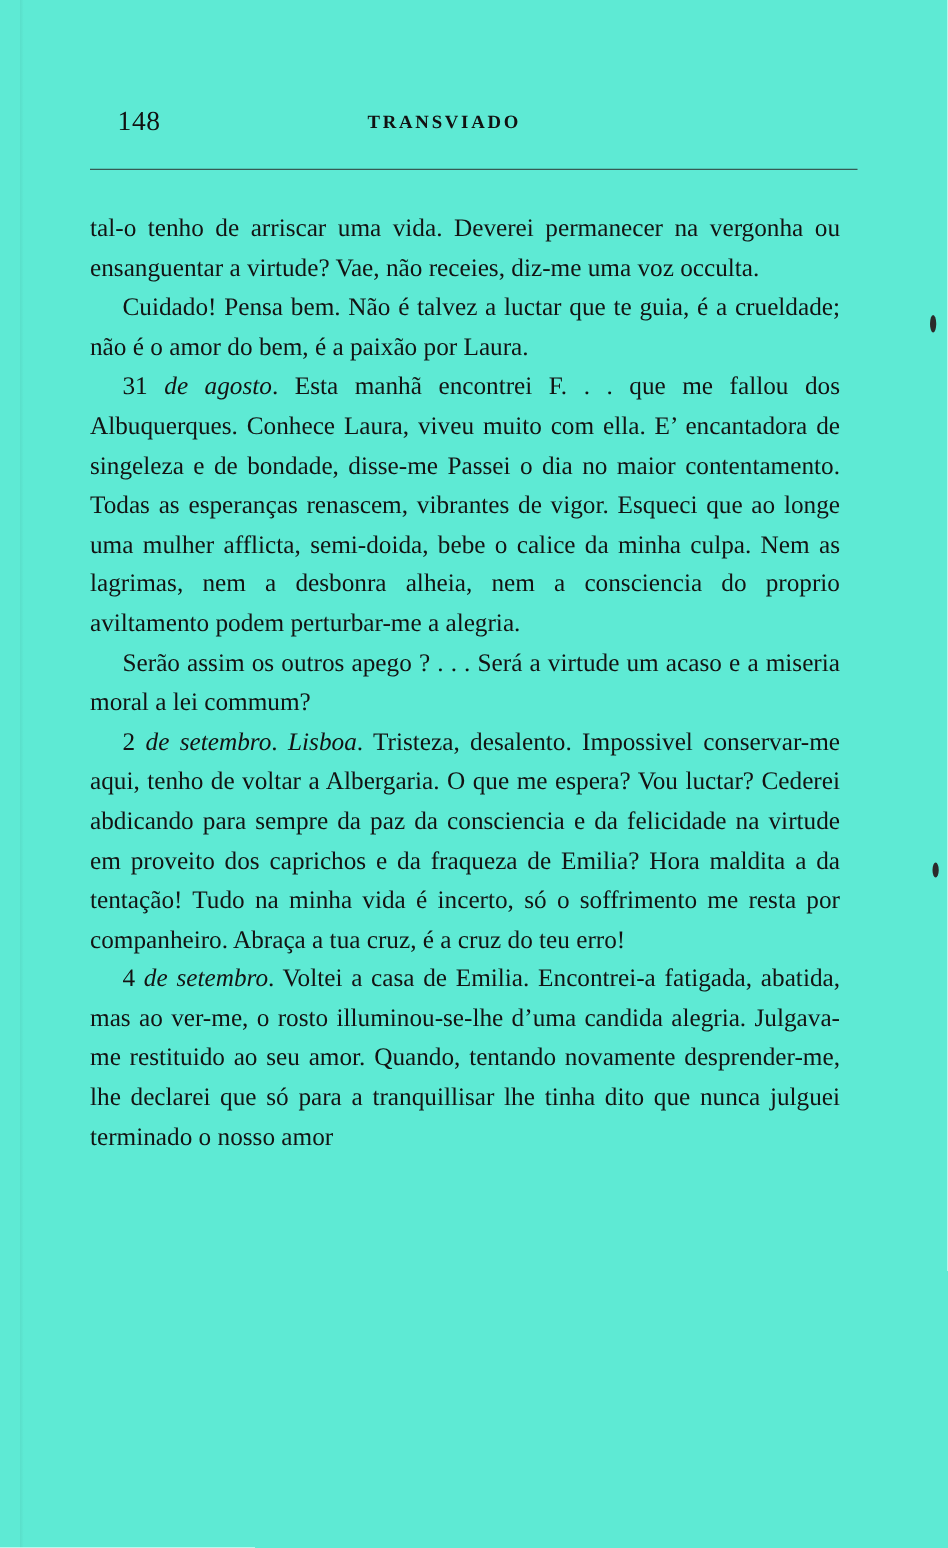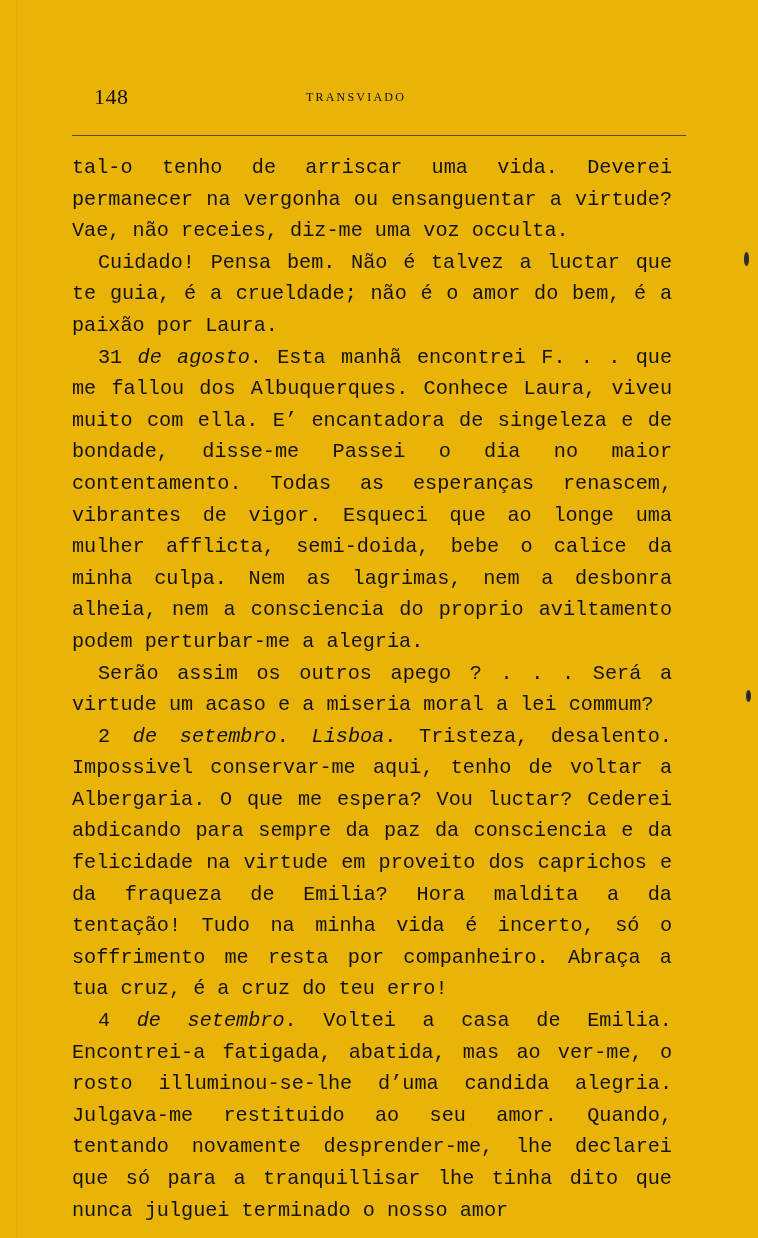--- a/index.html
+++ b/index.html
@@ -14,21 +14,21 @@
     font-family: "Liberation Serif", serif;
     color: #151515;
     overflow: hidden;
   }
   .page {
     position: absolute;
     left: 0;
     top: 0;
     width: 758px;
     height: 1238px;
-    background: #eab308;
+    background: #5eead4;
   }
   .page-inner {
     position: absolute;
     left: 72px;
     top: 66px;
     width: 614px;
   }
   .running-head {
     position: relative;
     height: 40px;
@@ -39,46 +39,45 @@
     top: 18px;
     font-size: 22px;
     font-family: "Liberation Serif", serif;
     letter-spacing: 0.5px;
     color: #111;
   }
   .head-title {
     position: absolute;
     left: 222px;
     top: 24px;
-    font-size: 12px;
-    font-weight: normal;
+    font-size: 15px;
+    font-weight: bold;
     letter-spacing: 2.2px;
     font-family: "Liberation Serif", serif;
     color: #111;
-    margin-left: 12px;
   }
   .rule {
     position: absolute;
     left: 72px;
     top: 135px;
     width: 614px;
     height: 1px;
     background: #2a2a2a;
     opacity: 0.75;
   }
   .body-text {
     position: absolute;
     left: 72px;
-    top: 152px;
+    top: 168px;
     width: 600px;
     font-size: 20.2px;
     line-height: 31.6px;
     text-align: justify;
     color: #131313;
-    font-family: Liberation Mono, monospace;
+    font-family: Liberation Serif, serif;
   }
   .para {
     margin: 0;
     text-indent: 0;
     text-align: justify;
     text-align-last: justify;
   }
   .para.indent {
     text-indent: 26px;
   }

